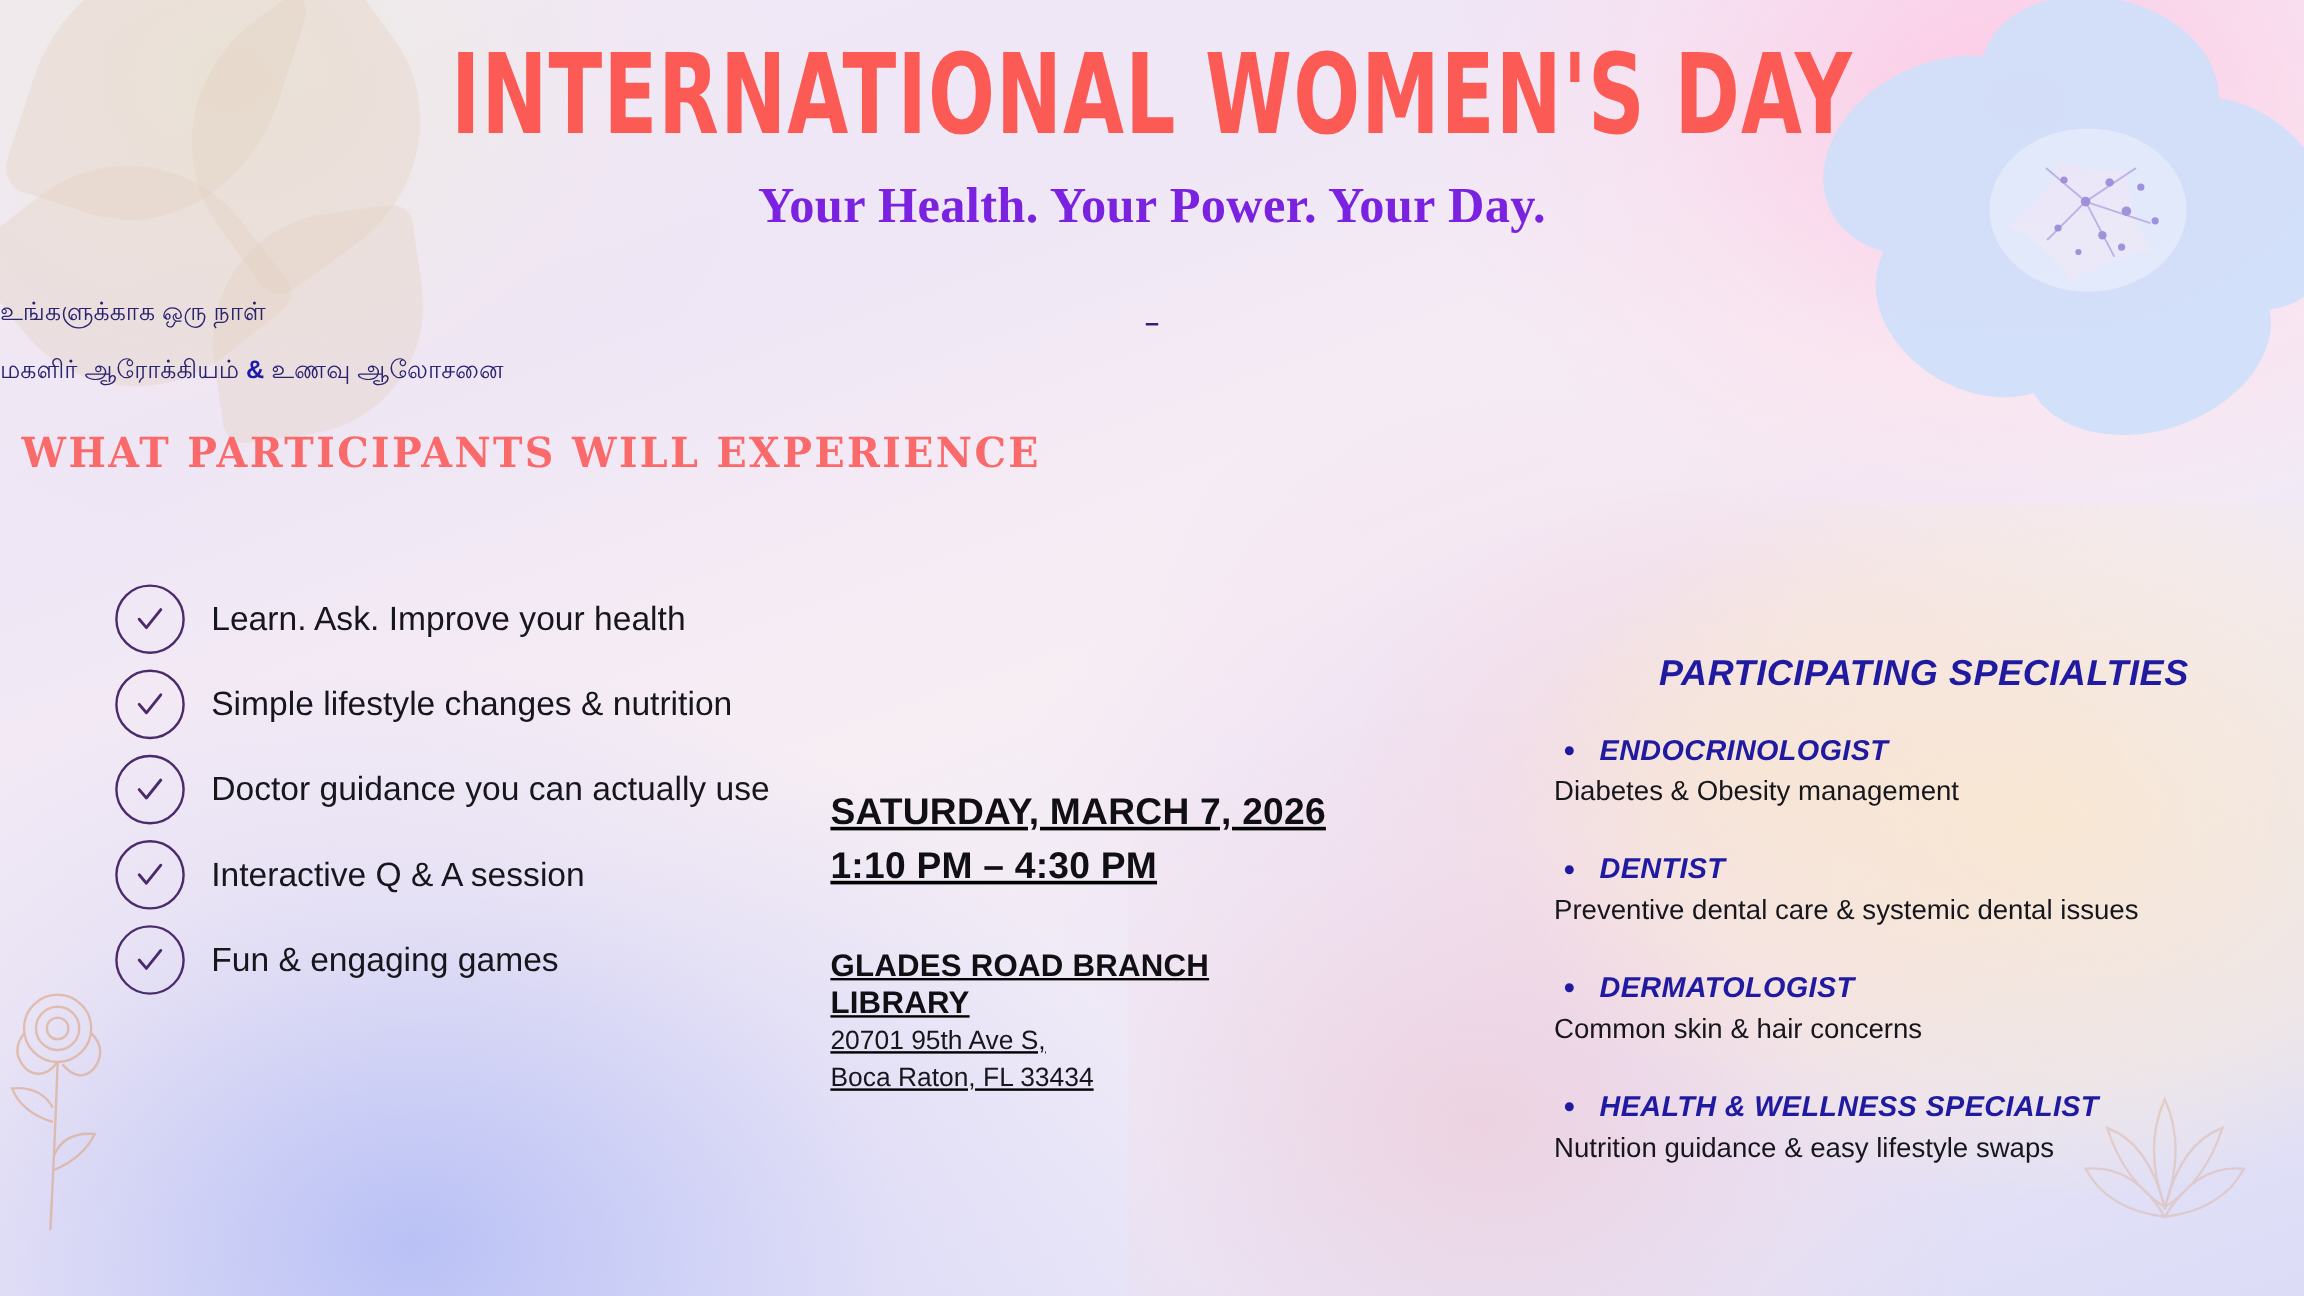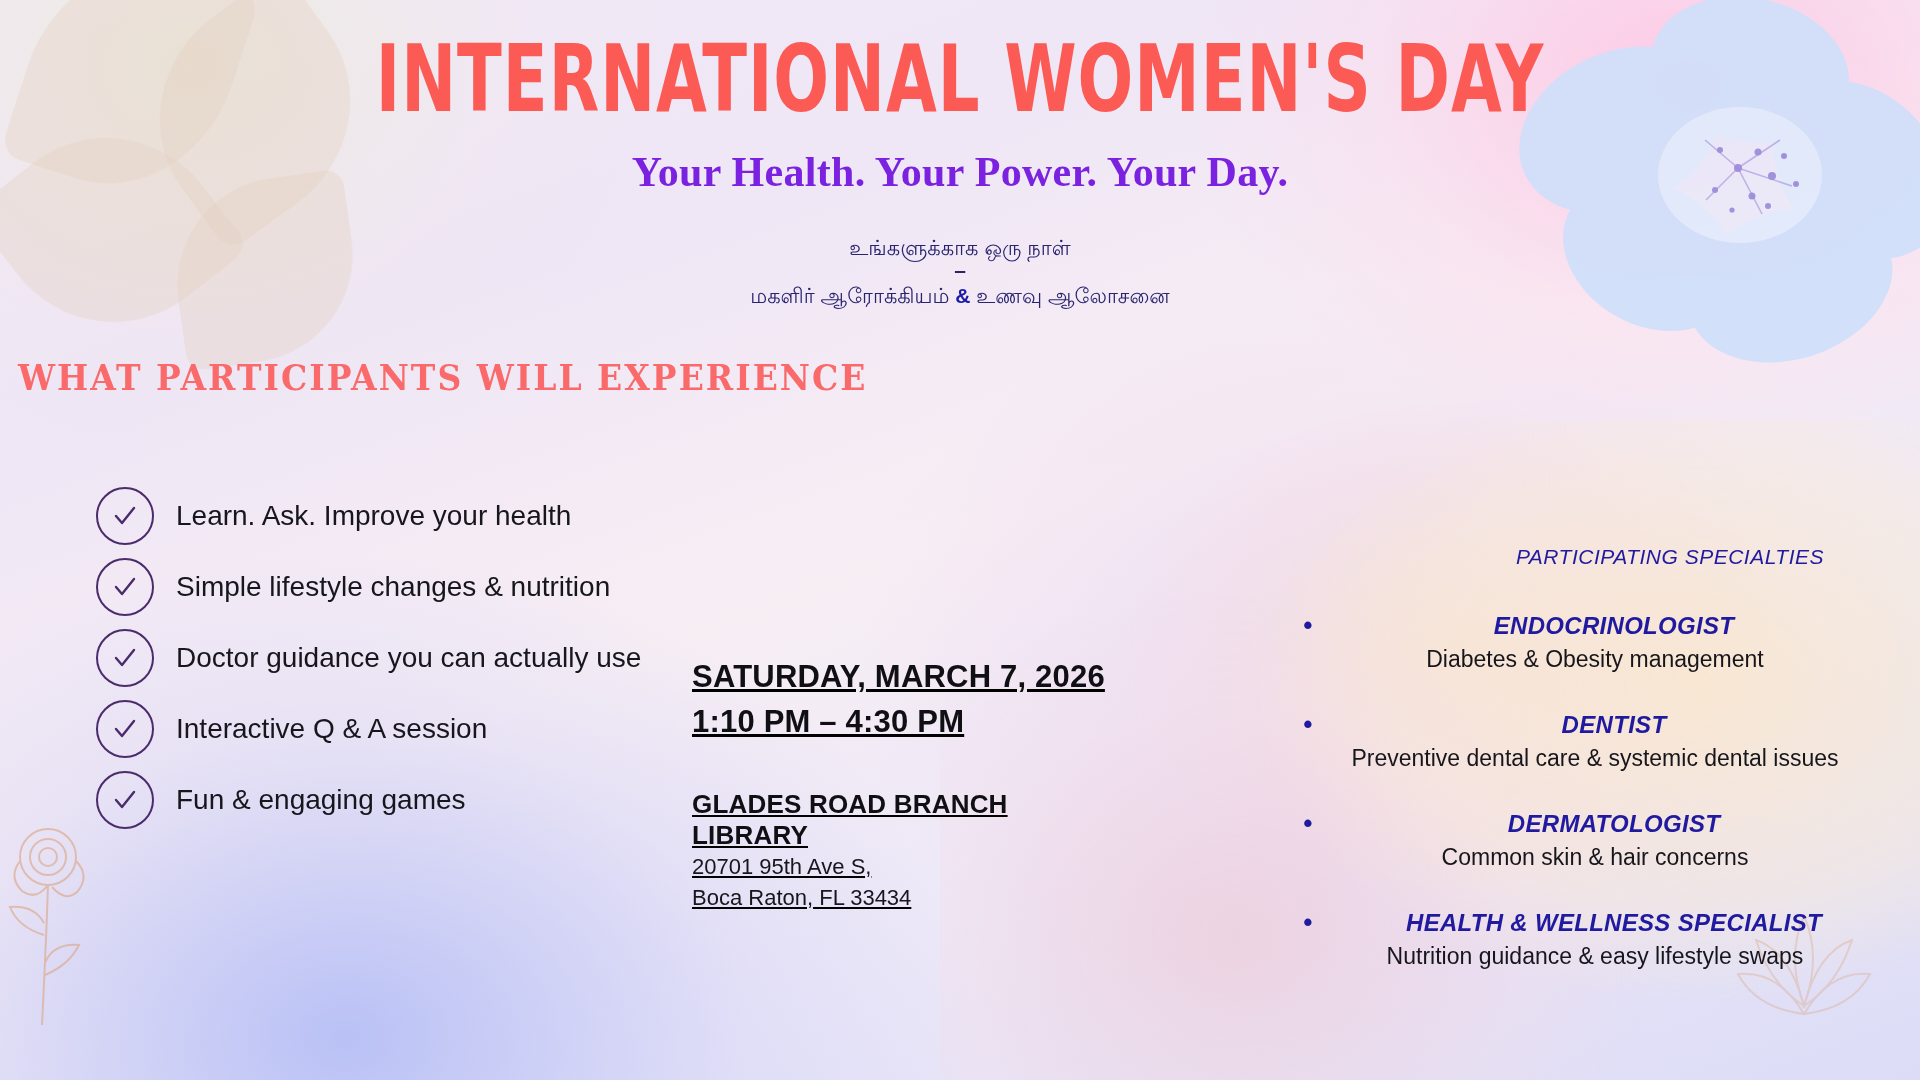--- a/index.html
+++ b/index.html
@@ -88,23 +88,24 @@
     font-size: 42px;
     font-weight: bold;
     color: #7b22e0;
     letter-spacing: 0.3px;
     font-family: Liberation Serif, serif;
   }
   .tamil-line1, .tamil-line2 {
     position: absolute;
     left: 0;
     width: 100%;
-    text-align: center;
+    text-align: left;
     color: #2a2470;
     font-size: 21px;
+    margin-top: 13px;
   }
   .tamil-line1 { top: 236px; }
   .tamil-dash {
     position: absolute;
     top: 258px;
     left: 0;
     width: 100%;
     text-align: center;
     color: #2a2470;
     font-size: 21px;
@@ -180,32 +181,31 @@
     font-size: 22px;
     color: #17161c;
     line-height: 1.42;
   }
 
   
   .spec-heading {
     position: absolute;
     right: 96px;
     top: 545px;
-    font-size: 21px;
-    font-weight: normal;
+    font-size: 30px;
+    font-weight: bold;
     font-style: italic;
     color: #1f1aa0;
     letter-spacing: 0.5px;
   }
   .spec-list {
     position: absolute;
     left: 1295px;
     top: 612px;
     width: 600px;
-    text-align: center;
   }
   .spec-item { margin-bottom: 38px; }
   .spec-name {
     font-size: 24px;
     font-weight: bold;
     font-style: italic;
     color: #1f1aa0;
     position: relative;
     padding-left: 38px;
     letter-spacing: 0.3px;

